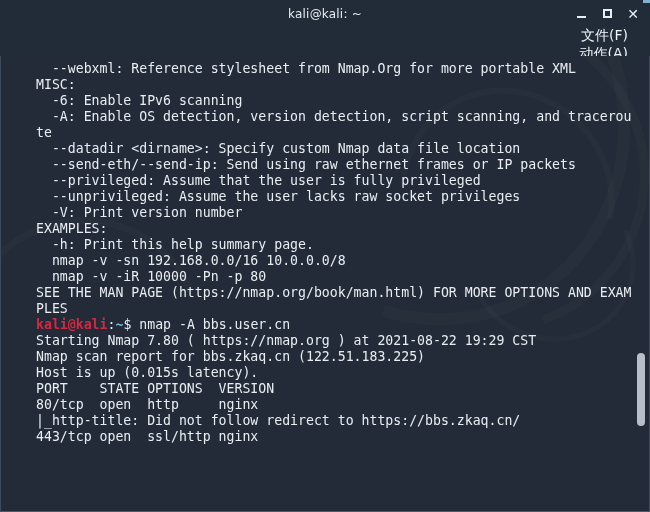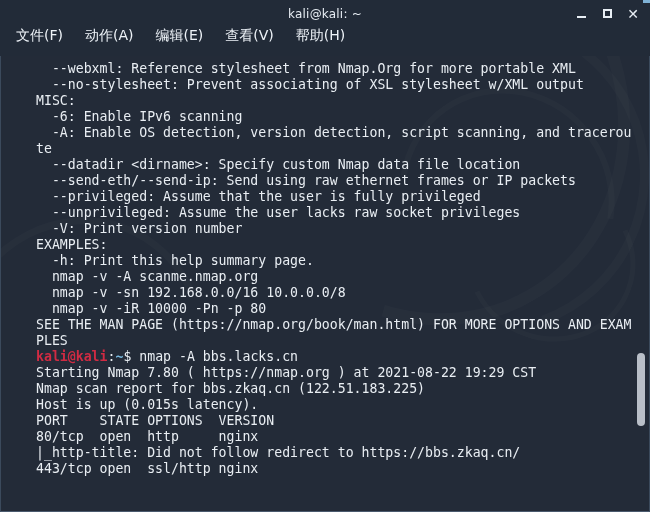--- a/index.html
+++ b/index.html
@@ -90,23 +90,24 @@
     font-weight: bold;
     line-height: 1;
   }
 
   
   .menubar {
     position: relative;
     height: 29px;
     background: #222b38;
     display: flex;
-    align-items: flex-start;
-    padding-left: 16px;
-    box-sizing: border-box;
+    align-items: flex-end;
+    padding-left: 22px;
+    box-sizing: border-box;
+    flex-direction: column;
   }
   .menu-item {
     font-family: "DejaVu Sans", sans-serif;
     font-size: 14px;
     color: #eef3f8;
     margin-right: 22px;
     cursor: pointer;
     user-select: none;
     white-space: nowrap;
   }
@@ -218,39 +219,37 @@
     <div class="wallpaper">
       <div class="swirl s1"></div>
       <div class="swirl s2"></div>
       <div class="swirl s3"></div>
       <div class="swirl s4"></div>
       <div class="swirl s5"></div>
     </div>
 
     <div class="screen">
       <div class="line">  --webxml: Reference stylesheet from Nmap.Org for more portable XML</div>
-      <div class="line">  --no-stylesheet: Prevent associating of XSL stylesheet w/XML output</div>
       <div class="line">MISC:</div>
       <div class="line">  -6: Enable IPv6 scanning</div>
       <div class="line">  -A: Enable OS detection, version detection, script scanning, and tracerou</div>
       <div class="line">te</div>
       <div class="line">  --datadir &lt;dirname&gt;: Specify custom Nmap data file location</div>
       <div class="line">  --send-eth/--send-ip: Send using raw ethernet frames or IP packets</div>
       <div class="line">  --privileged: Assume that the user is fully privileged</div>
       <div class="line">  --unprivileged: Assume the user lacks raw socket privileges</div>
       <div class="line">  -V: Print version number</div>
       <div class="line">EXAMPLES:</div>
       <div class="line">  -h: Print this help summary page.</div>
-      <div class="line">  nmap -v -A scanme.nmap.org</div>
       <div class="line">  nmap -v -sn 192.168.0.0/16 10.0.0.0/8</div>
       <div class="line">  nmap -v -iR 10000 -Pn -p 80</div>
       <div class="line">SEE THE MAN PAGE (https://nmap.org/book/man.html) FOR MORE OPTIONS AND EXAM</div>
       <div class="line">PLES</div>
 
-      <div class="line"><span class="ps-user">kali@kali</span><span class="ps-sep">:</span><span class="ps-path">~</span><span class="ps-dollar">$</span><span> nmap -A bbs.lacks.cn</span></div>
+      <div class="line"><span class="ps-user">kali@kali</span><span class="ps-sep">:</span><span class="ps-path">~</span><span class="ps-dollar">$</span><span> nmap -A bbs.user.cn</span></div>
 
       <div class="line">Starting Nmap 7.80 ( https://nmap.org ) at 2021-08-22 19:29 CST</div>
       <div class="line">Nmap scan report for bbs.zkaq.cn (122.51.183.225)</div>
       <div class="line">Host is up (0.015s latency).</div>
       <div class="line">PORT    STATE OPTIONS  VERSION</div>
       <div class="line">80/tcp  open  http     nginx</div>
       <div class="line">|_http-title: Did not follow redirect to https://bbs.zkaq.cn/</div>
       <div class="line">443/tcp open  ssl/http nginx</div>
     </div>
 

